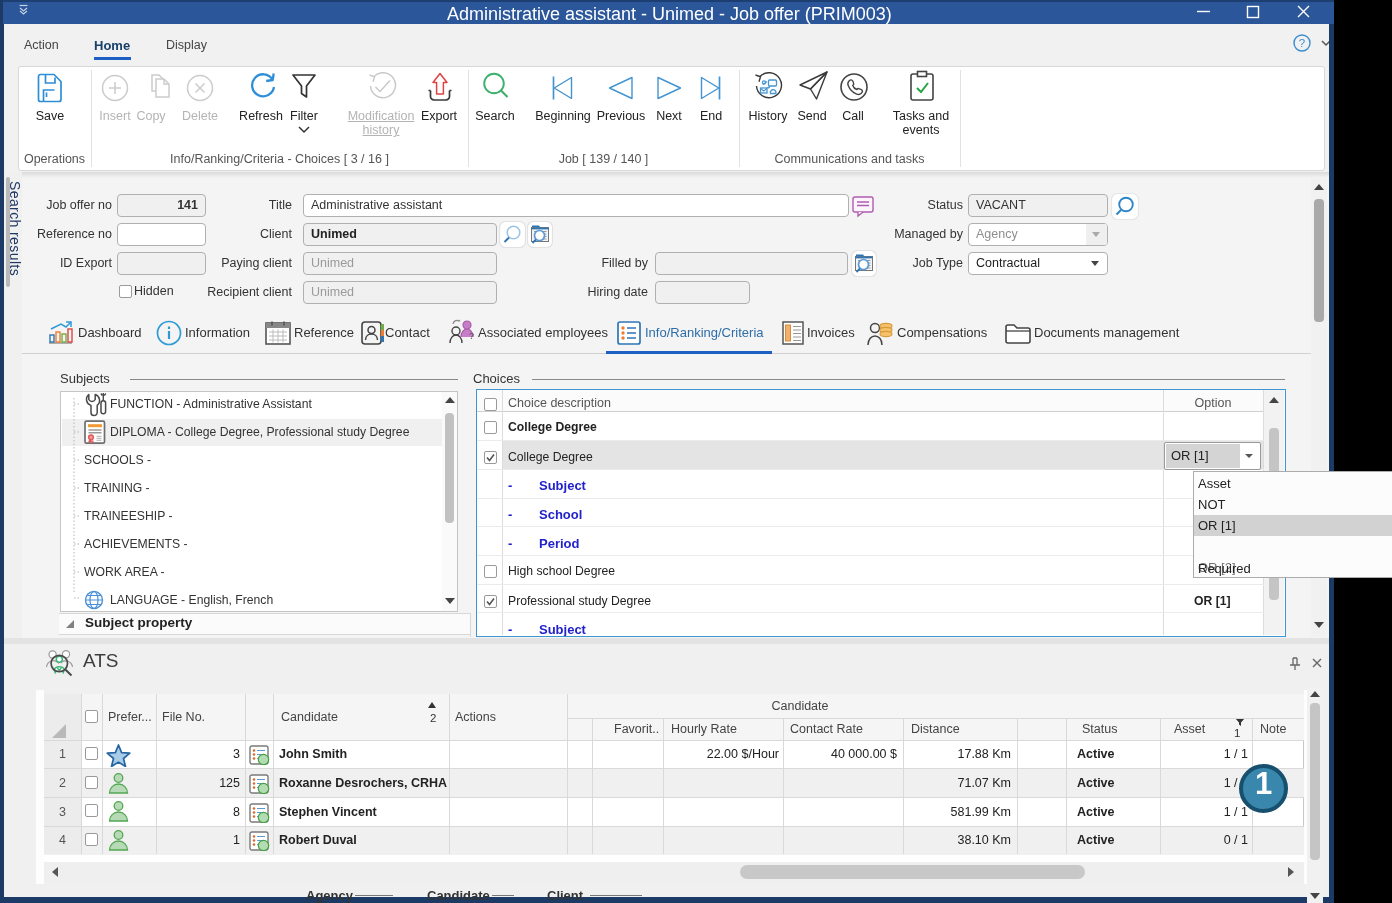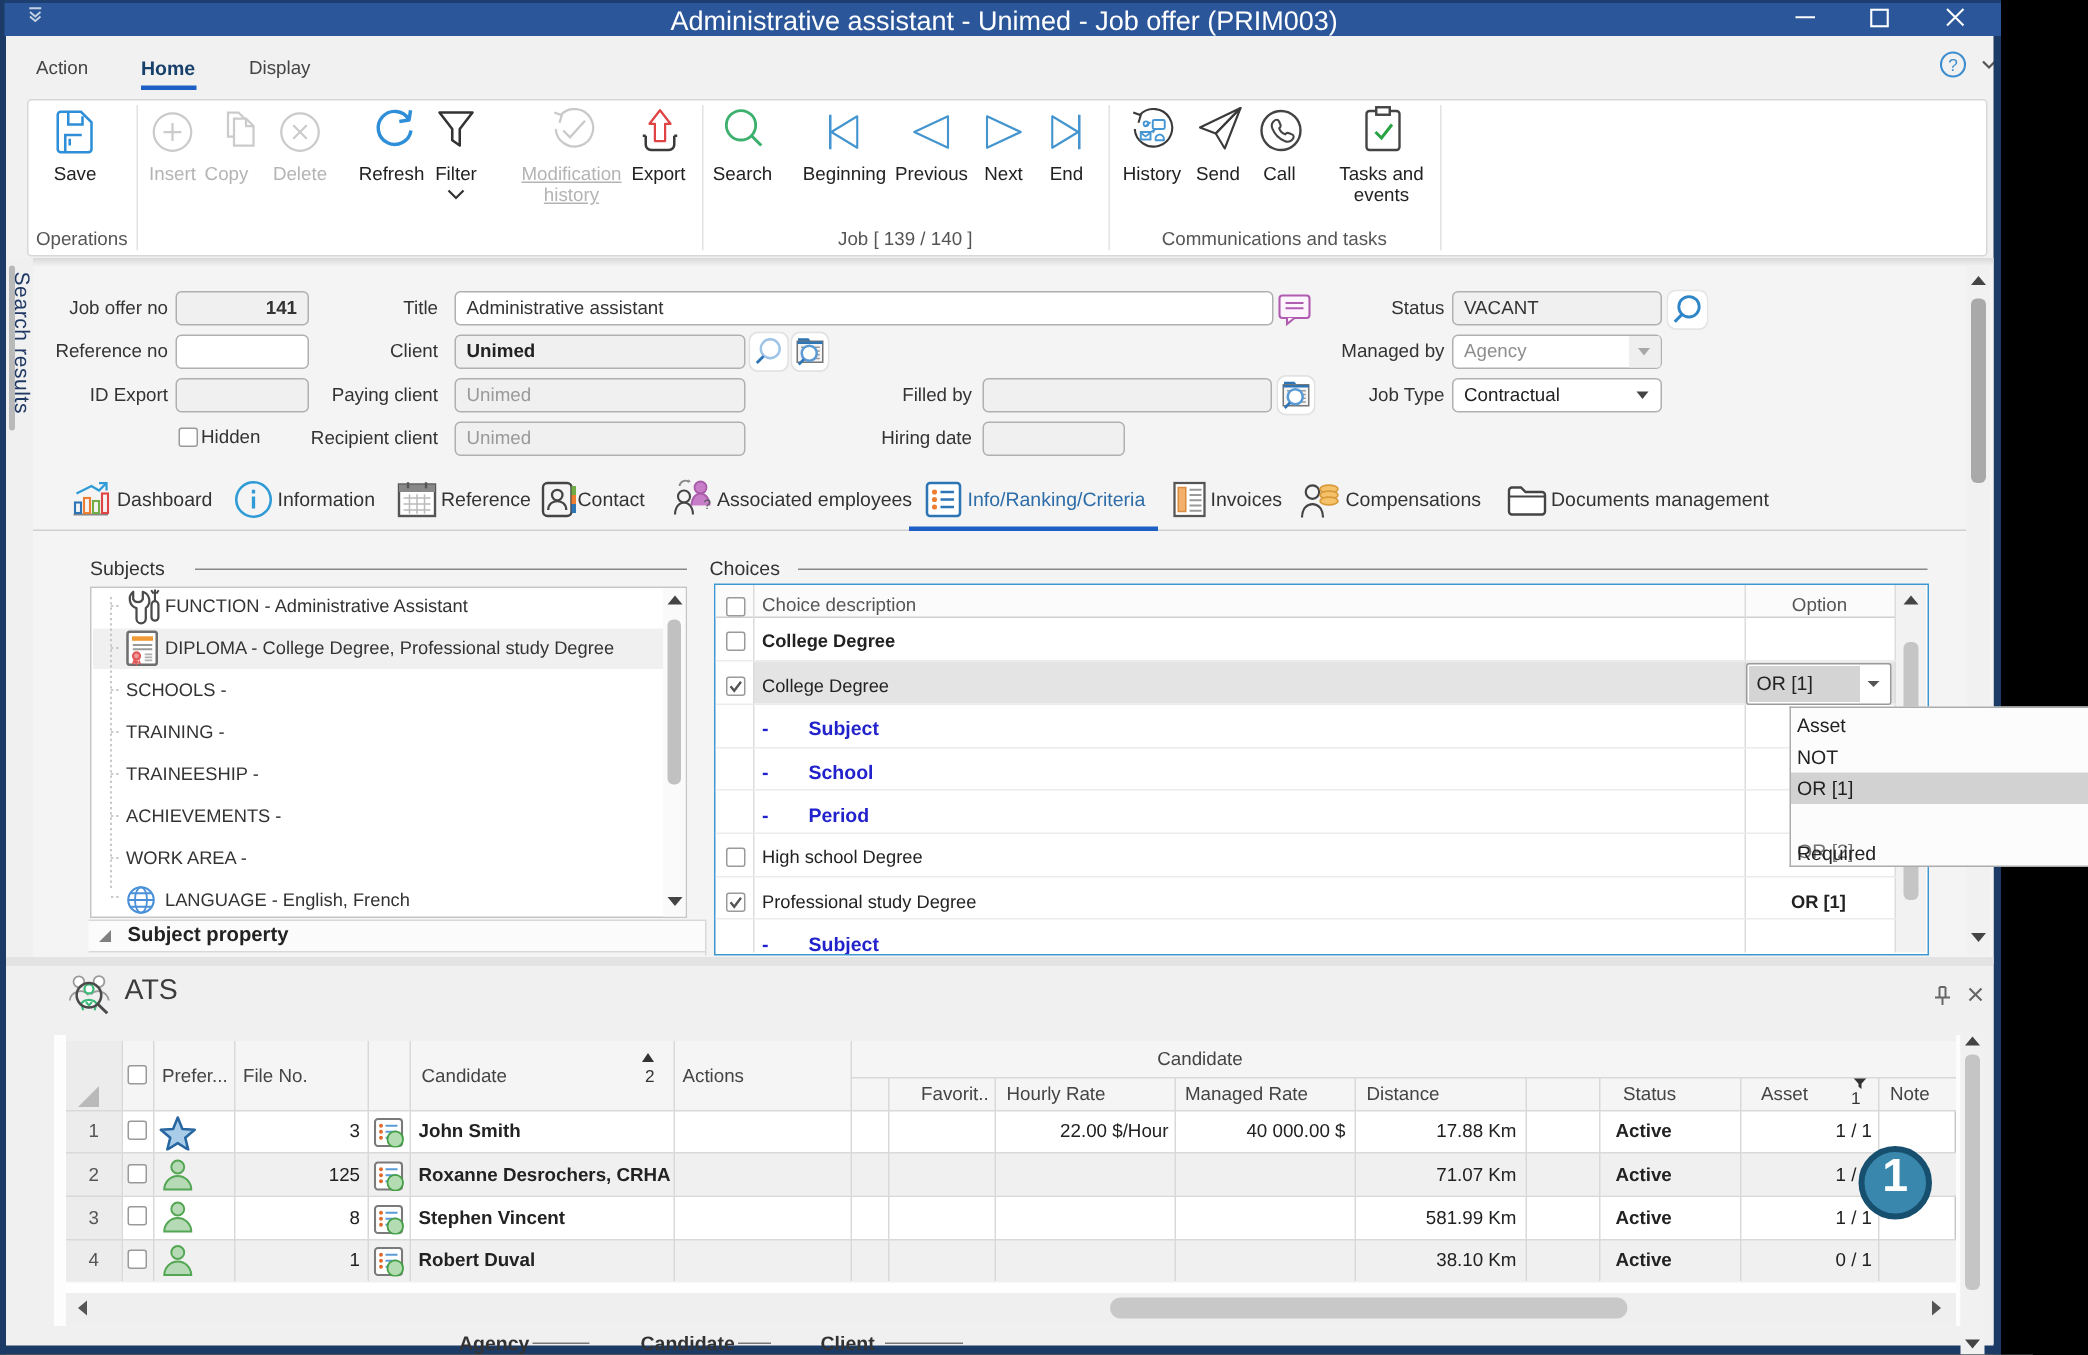--- a/index.html
+++ b/index.html
@@ -68,20 +68,21 @@
 <div class="abs navy" style="left:0;top:24px;width:4px;height:879px;"></div>
 <div class="abs navy" style="left:1329px;top:24px;width:5px;height:879px;"></div>
 <div class="abs navy" style="left:0;top:897px;width:1334px;height:6px;"></div>
 <div id="menurow"></div>
 <div id="ribbon" class="abs" style="left:18px;top:66px;width:1307px;height:105px;background:#fff;border:1px solid #d8d8d8;border-radius:3px;"></div>
 <div class="vline" style="left:91px;top:70px;height:97px;"></div>
 <div class="vline" style="left:468px;top:70px;height:97px;"></div>
 <div class="vline" style="left:739px;top:70px;height:97px;"></div>
 <div class="vline" style="left:960px;top:70px;height:97px;"></div>
 <div class="glabel" style="left:18px;top:152px;width:73px;">Operations</div>
+<div class="glabel" style="left:91px;top:152px;width:377px;">Info/Ranking/Criteria - Choices [ 3 / 16 ]</div>
 <div class="glabel" style="left:468px;top:152px;width:271px;">Job [ 139 / 140 ]</div>
 <div class="glabel" style="left:739px;top:152px;width:221px;">Communications and tasks</div>
 
 <svg class="abs" style="left:36px;top:72px;" width="28" height="32" viewBox="0 0 28 32">
   <path d="M4.5 2.5 h13.5 l7 7 v18 a2 2 0 0 1 -2 2 h-18.5 a2 2 0 0 1 -2 -2 v-23 a2 2 0 0 1 2 -2 z" fill="none" stroke="#2e8fd8" stroke-width="1.7"></path>
   <path d="M9.5 2.5 v8.5 h9.5 v-5.5" fill="none" stroke="#2e8fd8" stroke-width="1.7"></path>
   <path d="M7.5 29 v-11 h11" fill="none" stroke="#2e8fd8" stroke-width="1.7"></path>
   <path d="M10.5 20.5 v4.5" stroke="#2e8fd8" stroke-width="1.7"></path>
 </svg>
 <div class="ilabel" style="left:20px;top:109px;width:60px;">Save</div>
@@ -464,21 +465,21 @@
     <div class="cb" style="left:85px;top:710px;"></div>
     <div class="hcell" style="left:108px;top:710px;">Prefer...</div>
     <div class="hcell" style="left:162px;top:710px;">File No.</div>
     <div class="hcell" style="left:281px;top:710px;">Candidate</div>
     <div class="arr-up" style="left:428px;top:702px;border-left-width:4.5px;border-right-width:4.5px;border-bottom-width:6px;border-bottom-color:#333;"></div>
     <div class="hcell" style="left:430px;top:712px;font-size:11.5px;color:#333;">2</div>
     <div class="hcell" style="left:455px;top:710px;">Actions</div>
     <div class="hcell" style="left:567px;top:699px;width:466px;text-align:center;">Candidate</div>
     <div class="hcell" style="left:614px;top:722px;">Favorit..</div>
     <div class="hcell" style="left:671px;top:722px;">Hourly Rate</div>
-    <div class="hcell" style="left:790px;top:722px;">Managed Rate</div>
+    <div class="hcell" style="left:790px;top:722px;">Contact Rate</div>
     <div class="hcell" style="left:911px;top:722px;">Distance</div>
     <div class="hcell" style="left:1082px;top:722px;">Status</div>
     <div class="hcell" style="left:1174px;top:722px;">Asset</div>
     <svg class="abs" style="left:1233px;top:716px;" width="14" height="11" viewBox="0 0 14 11">
           <path d="M2 2 h10 l-4 4.5 v3.5 l-2 -1.5 v-2 z" fill="#333"></path>
         </svg>
     <div class="hcell" style="left:1234px;top:727px;font-size:11.5px;color:#333;">1</div>
     <div class="hcell" style="left:1260px;top:722px;">Note</div>
   </div>
   <div id="atslines">

